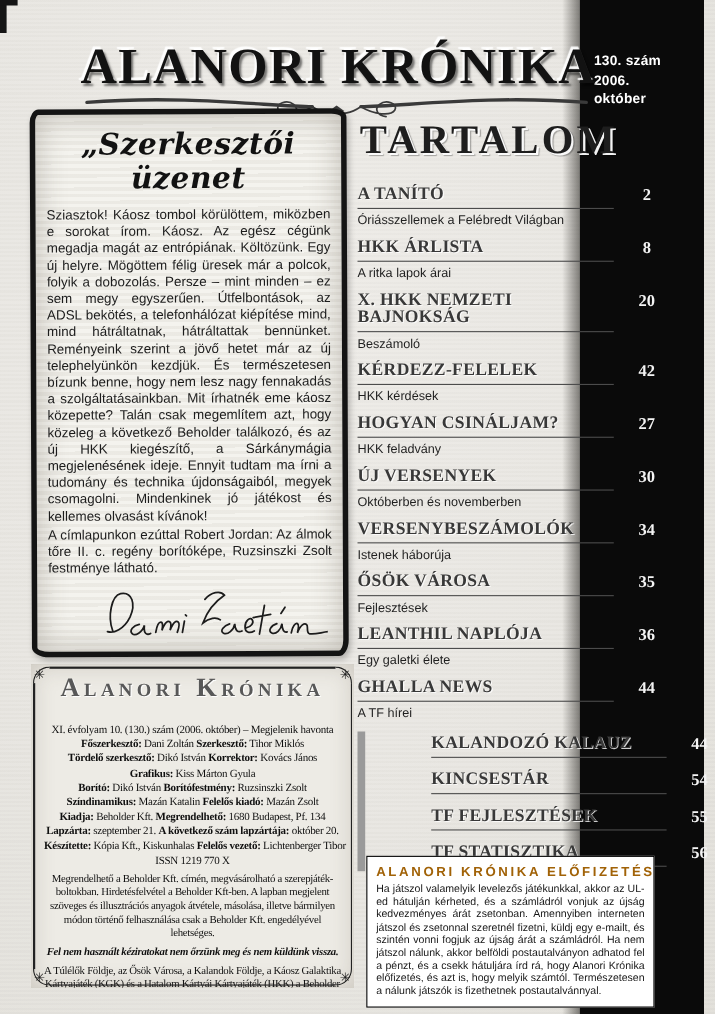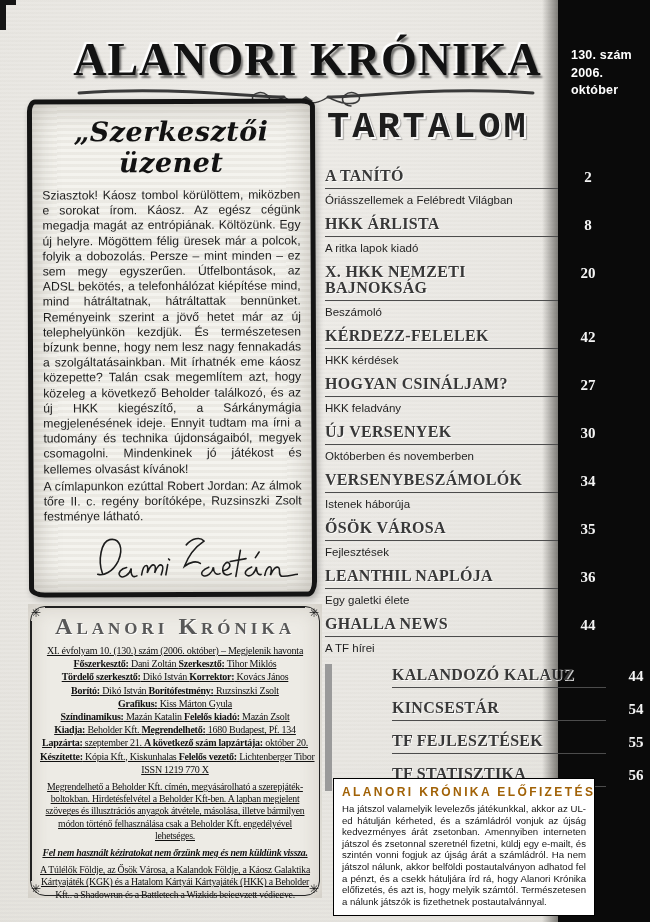--- a/index.html
+++ b/index.html
@@ -7,21 +7,21 @@
   #page{position:relative;width:650px;height:922px;overflow:hidden;
     background:
       repeating-linear-gradient(0deg, rgba(0,0,0,.015) 0 2px, rgba(255,255,255,.02) 2px 4px),
       radial-gradient(ellipse at 40% 30%, #efede9 0%, #e9e7e2 55%, #e2e0da 100%);
   }
   
   .corner-mark{position:absolute;left:0;top:0;width:6px;height:30px;background:#151515;}
   .corner-mark2{position:absolute;left:0;top:0;width:16px;height:5px;background:#151515;}
 
   
-  .sidebar{position:absolute;top:0;right:0;width:92px;height:922px;background:#0a0a0a;}
+  .sidebar{position:absolute;top:0;right:10px;width:113px;height:922px;background:#0a0a0a;}
   .sidebar::before{content:"";position:absolute;left:-16px;top:0;width:16px;height:100%;
     background:linear-gradient(to right, rgba(90,85,75,0), rgba(40,38,34,.55));}
   .issue-info{position:absolute;top:47px;left:13px;color:#fff;
     font:bold 12.5px/1.4 "Liberation Sans",sans-serif;letter-spacing:.2px;}
 
   
   .masthead-title{position:absolute;top:33px;left:70px;width:475px;text-align:center;
     font-family:"Liberation Serif",serif;font-weight:bold;font-size:46px;letter-spacing:1px;
     color:#121212;white-space:nowrap;
     text-shadow:-2px -2px 1px rgba(255,255,255,.95), 2px 3px 2px rgba(0,0,0,.5);}
@@ -58,30 +58,30 @@
   .col-arc.bl{left:2px;bottom:2px;clip-path:inset(50% 50% 0 0);}
   .col-arc.br{right:2px;bottom:2px;clip-path:inset(50% 0 0 50%);}
   .col-star{position:absolute;font-size:12px;color:#1d1d1d;line-height:1;}
   .col-star.tl{left:3px;top:3px;}
   .col-star.tr{right:3px;top:3px;}
   .col-star.bl{left:3px;bottom:3px;}
   .col-star.br{right:3px;bottom:3px;}
   .colophon-title{margin-top:9px;text-align:center;font-family:"Liberation Serif",serif;
     font-variant:small-caps;font-weight:bold;font-size:24px;letter-spacing:4px;color:#585858;
     text-shadow:1px 1px 0 rgba(255,255,255,.9);}
-  .colophon-lines{margin-top:4px;padding:0 12px;color:#101010;
+  .colophon-lines{margin-top:17px;padding:0 12px;color:#101010;
     font-family:"Liberation Serif",serif;font-size:10px;line-height:13.2px;
-    letter-spacing:-0.25px;text-align:center;text-decoration:underline;}
+    letter-spacing:-0.25px;text-align:center;}
   .col-line{white-space:nowrap;overflow:visible;}
   .col-para{margin-top:5px;font-size:9.8px;line-height:12.2px;text-align:center;}
   .col-para.italic{font-style:italic;text-align:center;}
 
   
   .toc{position:absolute;left:325px;top:106px;width:300px;}
-  .toc-title{font-family:Liberation Mono, monospace;font-weight:900;font-size:37px;
+  .toc-title{font-family:Liberation Serif, serif;font-weight:900;font-size:37px;
     letter-spacing:3px;color:#1e1e1e;margin:0 0 20px 2px;
     text-shadow:2px 2px 0 rgba(255,255,255,.95), 3px 3px 1px rgba(0,0,0,.3);}
   .toc-item{position:relative;margin-bottom:9px;}
   .toc-head{width:233px;border-bottom:1px solid #4c4c4c;padding-bottom:4px;
     font-family:"Liberation Serif",serif;font-weight:bold;font-size:16px;line-height:16px;
     letter-spacing:.3px;color:#383838;text-shadow:1px 1px 0 rgba(255,255,255,.8);}
   .toc-sub{margin-top:5px;font:11.5px/13px "Liberation Sans",sans-serif;color:#1f1f1f;}
   .toc-page{position:absolute;left:240px;top:1px;width:46px;text-align:center;
     font-family:"Liberation Serif",serif;font-weight:bold;font-size:15px;color:#f4f4f4;}
   .toc-group{border-left:7px solid #9a9a9a;padding:3px 0 4px 12px;margin-top:2px;}
@@ -160,22 +160,22 @@
     <div class="col-arc br"></div>
     <span class="col-star tl">✳</span>
     <span class="col-star tr">✳</span>
     <span class="col-star bl">✳</span>
     <span class="col-star br">✳</span>
     <div class="colophon-title">Alanori Krónika</div>
     <div class="colophon-lines" id="colophon-lines">
         <div class="col-line"><span>XI. évfolyam 10. (130.) szám (2006. október) – Megjelenik havonta</span></div>
         <div class="col-line"><b>Főszerkesztő:</b><span> Dani Zoltán </span><b>Szerkesztő:</b><span> Tihor Miklós</span></div>
         <div class="col-line"><b>Tördelő szerkesztő:</b><span> Dikó István </span><b>Korrektor:</b><span> Kovács János</span></div>
+        <div class="col-line"><b>Grafikus:</b><span> Kiss Márton Gyula</span></div>
         <div class="col-line"><b>Borító:</b><span> Dikó István </span><b>Borítófestmény:</b><span> Ruzsinszki Zsolt</span></div>
-        <div class="col-line"><b>Grafikus:</b><span> Kiss Márton Gyula</span></div>
         <div class="col-line"><b>Színdinamikus:</b><span> Mazán Katalin </span><b>Felelős kiadó:</b><span> Mazán Zsolt</span></div>
         <div class="col-line"><b>Kiadja:</b><span> Beholder Kft. </span><b>Megrendelhető:</b><span> 1680 Budapest, Pf. 134</span></div>
         <div class="col-line"><b>Lapzárta:</b><span> szeptember 21. </span><b>A következő szám lapzártája:</b><span> október 20.</span></div>
         <div class="col-line"><b>Készítette:</b><span> Kópia Kft., Kiskunhalas </span><b>Felelős vezető:</b><span> Lichtenberger Tibor</span></div>
         <div class="col-line"><span>ISSN 1219 770 X</span></div>
         <div class="col-para"><span>Megrendelhető a Beholder Kft. címén, megvásárolható a szerepjáték-boltokban. Hirdetésfelvétel a Beholder Kft-ben. A lapban megjelent szöveges és illusztrációs anyagok átvétele, másolása, illetve bármilyen módon történő felhasználása csak a Beholder Kft. engedélyével lehetséges.</span></div>
         <div class="col-para italic"><b>Fel nem használt kéziratokat nem őrzünk meg és nem küldünk vissza.</b></div>
         <div class="col-para"><span>A Túlélők Földje, az Ősök Városa, a Kalandok Földje, a Káosz Galaktika Kártyajáték (KGK) és a Hatalom Kártyái Kártyajáték (HKK) a Beholder Kft., a Shadowrun és a Battletech a Wizkids bejegyzett védjegye.</span></div>
       </div>
   </div>
@@ -184,21 +184,21 @@
     <div class="toc-title">TARTALOM</div>
     <div id="toc-items">
         <div class="toc-item">
           <div class="toc-head">A TANÍTÓ</div>
           <div class="toc-page">2</div>
           <div class="toc-sub">Óriásszellemek a Felébredt Világban</div>
         </div>
         <div class="toc-item">
           <div class="toc-head">HKK ÁRLISTA</div>
           <div class="toc-page">8</div>
-          <div class="toc-sub">A ritka lapok kiadó</div>
+          <div class="toc-sub">A ritka lapok árai</div>
         </div>
         <div class="toc-item">
           <div class="toc-head">X. HKK NEMZETI BAJNOKSÁG</div>
           <div class="toc-page">20</div>
           <div class="toc-sub">Beszámoló</div>
         </div>
         <div class="toc-item">
           <div class="toc-head">KÉRDEZZ-FELELEK</div>
           <div class="toc-page">42</div>
           <div class="toc-sub">HKK kérdések</div>

